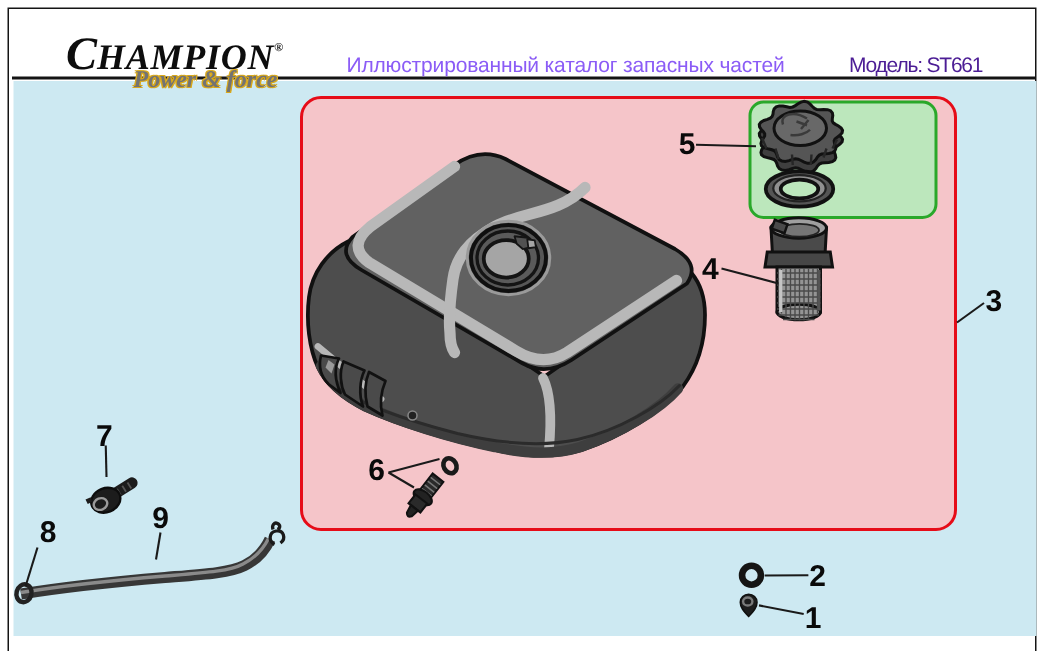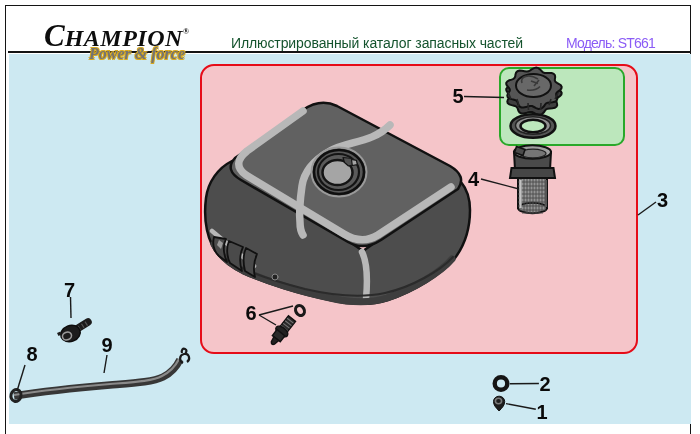--- a/index.html
+++ b/index.html
@@ -11,22 +11,22 @@
      border:2.5px solid #2aa82a;border-radius:10px;background:#bce7bc;}
   .hline{position:absolute;left:8px;top:51px;width:682px;height:2px;background:#141414;}
   .logo{position:absolute;left:44px;top:18px;width:145px;font-family:"Liberation Serif",serif;
      font-style:italic;font-weight:bold;color:#0d0d0d;}
   .logo .big{font-size:31px;}
   .logo .rest{font-size:24px;letter-spacing:0.5px;}
   .logo .reg{font-size:8px;vertical-align:12px;font-style:normal;}
   .pf{position:absolute;left:0px;top:27.5px;width:141px;text-align:right;font-size:16px;line-height:1;
      font-family:"Liberation Serif",serif;font-style:italic;font-weight:bold;color:#737373;
      text-shadow:0.8px 0.8px 0 #d9a91c,-0.8px -0.8px 0 #d9a91c,0.8px -0.8px 0 #d9a91c,-0.8px 0.8px 0 #d9a91c;}
-  .title{position:absolute;left:377px;top:35px;transform:translateX(-50%);white-space:nowrap;font-size:14px;letter-spacing:-0.1px;color:#14532d;}
-  .model{position:absolute;left:566px;top:35px;font-size:14px;letter-spacing:-0.8px;color:#8b5cf6;}
+  .title{position:absolute;left:377px;top:35px;transform:translateX(-50%);white-space:nowrap;font-size:14px;letter-spacing:-0.1px;color:#8b5cf6;}
+  .model{position:absolute;left:566px;top:35px;font-size:14px;letter-spacing:-0.8px;color:#4c1d95;}
   svg{position:absolute;left:0;top:0;}
 </style></head>
 <body>
 <div class="border"></div>
 <div class="blue"></div>
 <div class="redbox"></div>
 <div class="greenbox"></div>
 <div class="hline"></div>
 <div class="logo"><span class="big">C</span><span class="rest">HAMPION</span><span class="reg">®</span>
   <div class="pf">Power &amp; force</div>

